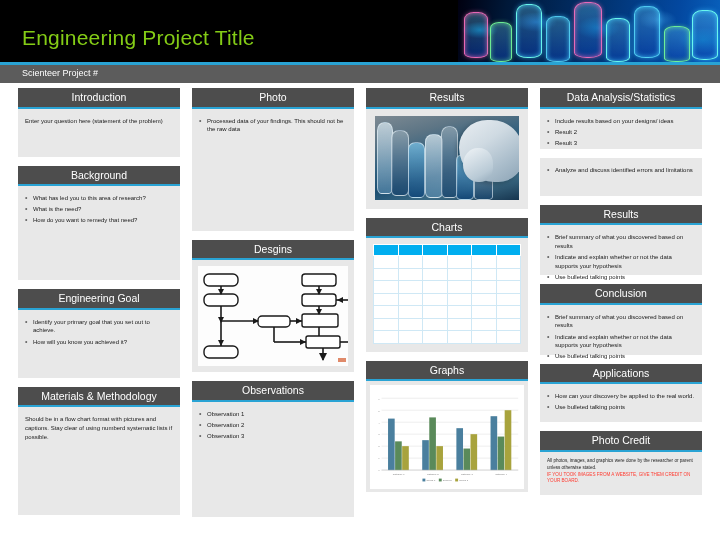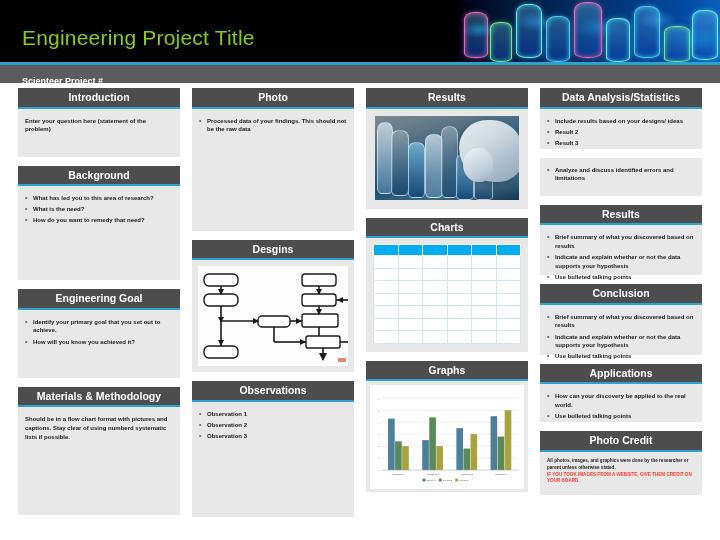--- a/index.html
+++ b/index.html
@@ -50,31 +50,31 @@
   }
 
   
   .subbar {
     position: absolute; left: 0; top: 65px;
     width: 720px; height: 18px;
     background: #5c5c5c;
   }
   .subbar-text {
     position: absolute; left: 22px; top: 3px;
-    color: #ffffff; font-size: 9px; font-weight: 700; margin-top: 8px;
+    color: #ffffff; font-size: 9px; font-weight: 400;
   }
 
   
   .columns {
     position: absolute; left: 0; top: 88px;
     width: 720px; height: 452px;
     display: flex; gap: 0;
     padding: 0 12px;
   }
-  .col { width: 25%; padding: 0 6px; display: flex; flex-direction: column; font-weight: bold; }
+  .col { width: 25%; padding: 0 6px; display: flex; flex-direction: column; }
 
   
   .section { margin-bottom: 9px; }
   .sec-head {
     background: #4d4d4d;
     border-bottom: 2.5px solid #29a3d4;
     color: #ffffff;
     font-size: 10.5px;
     text-align: center;
     padding: 4px 2px 3px 2px;

